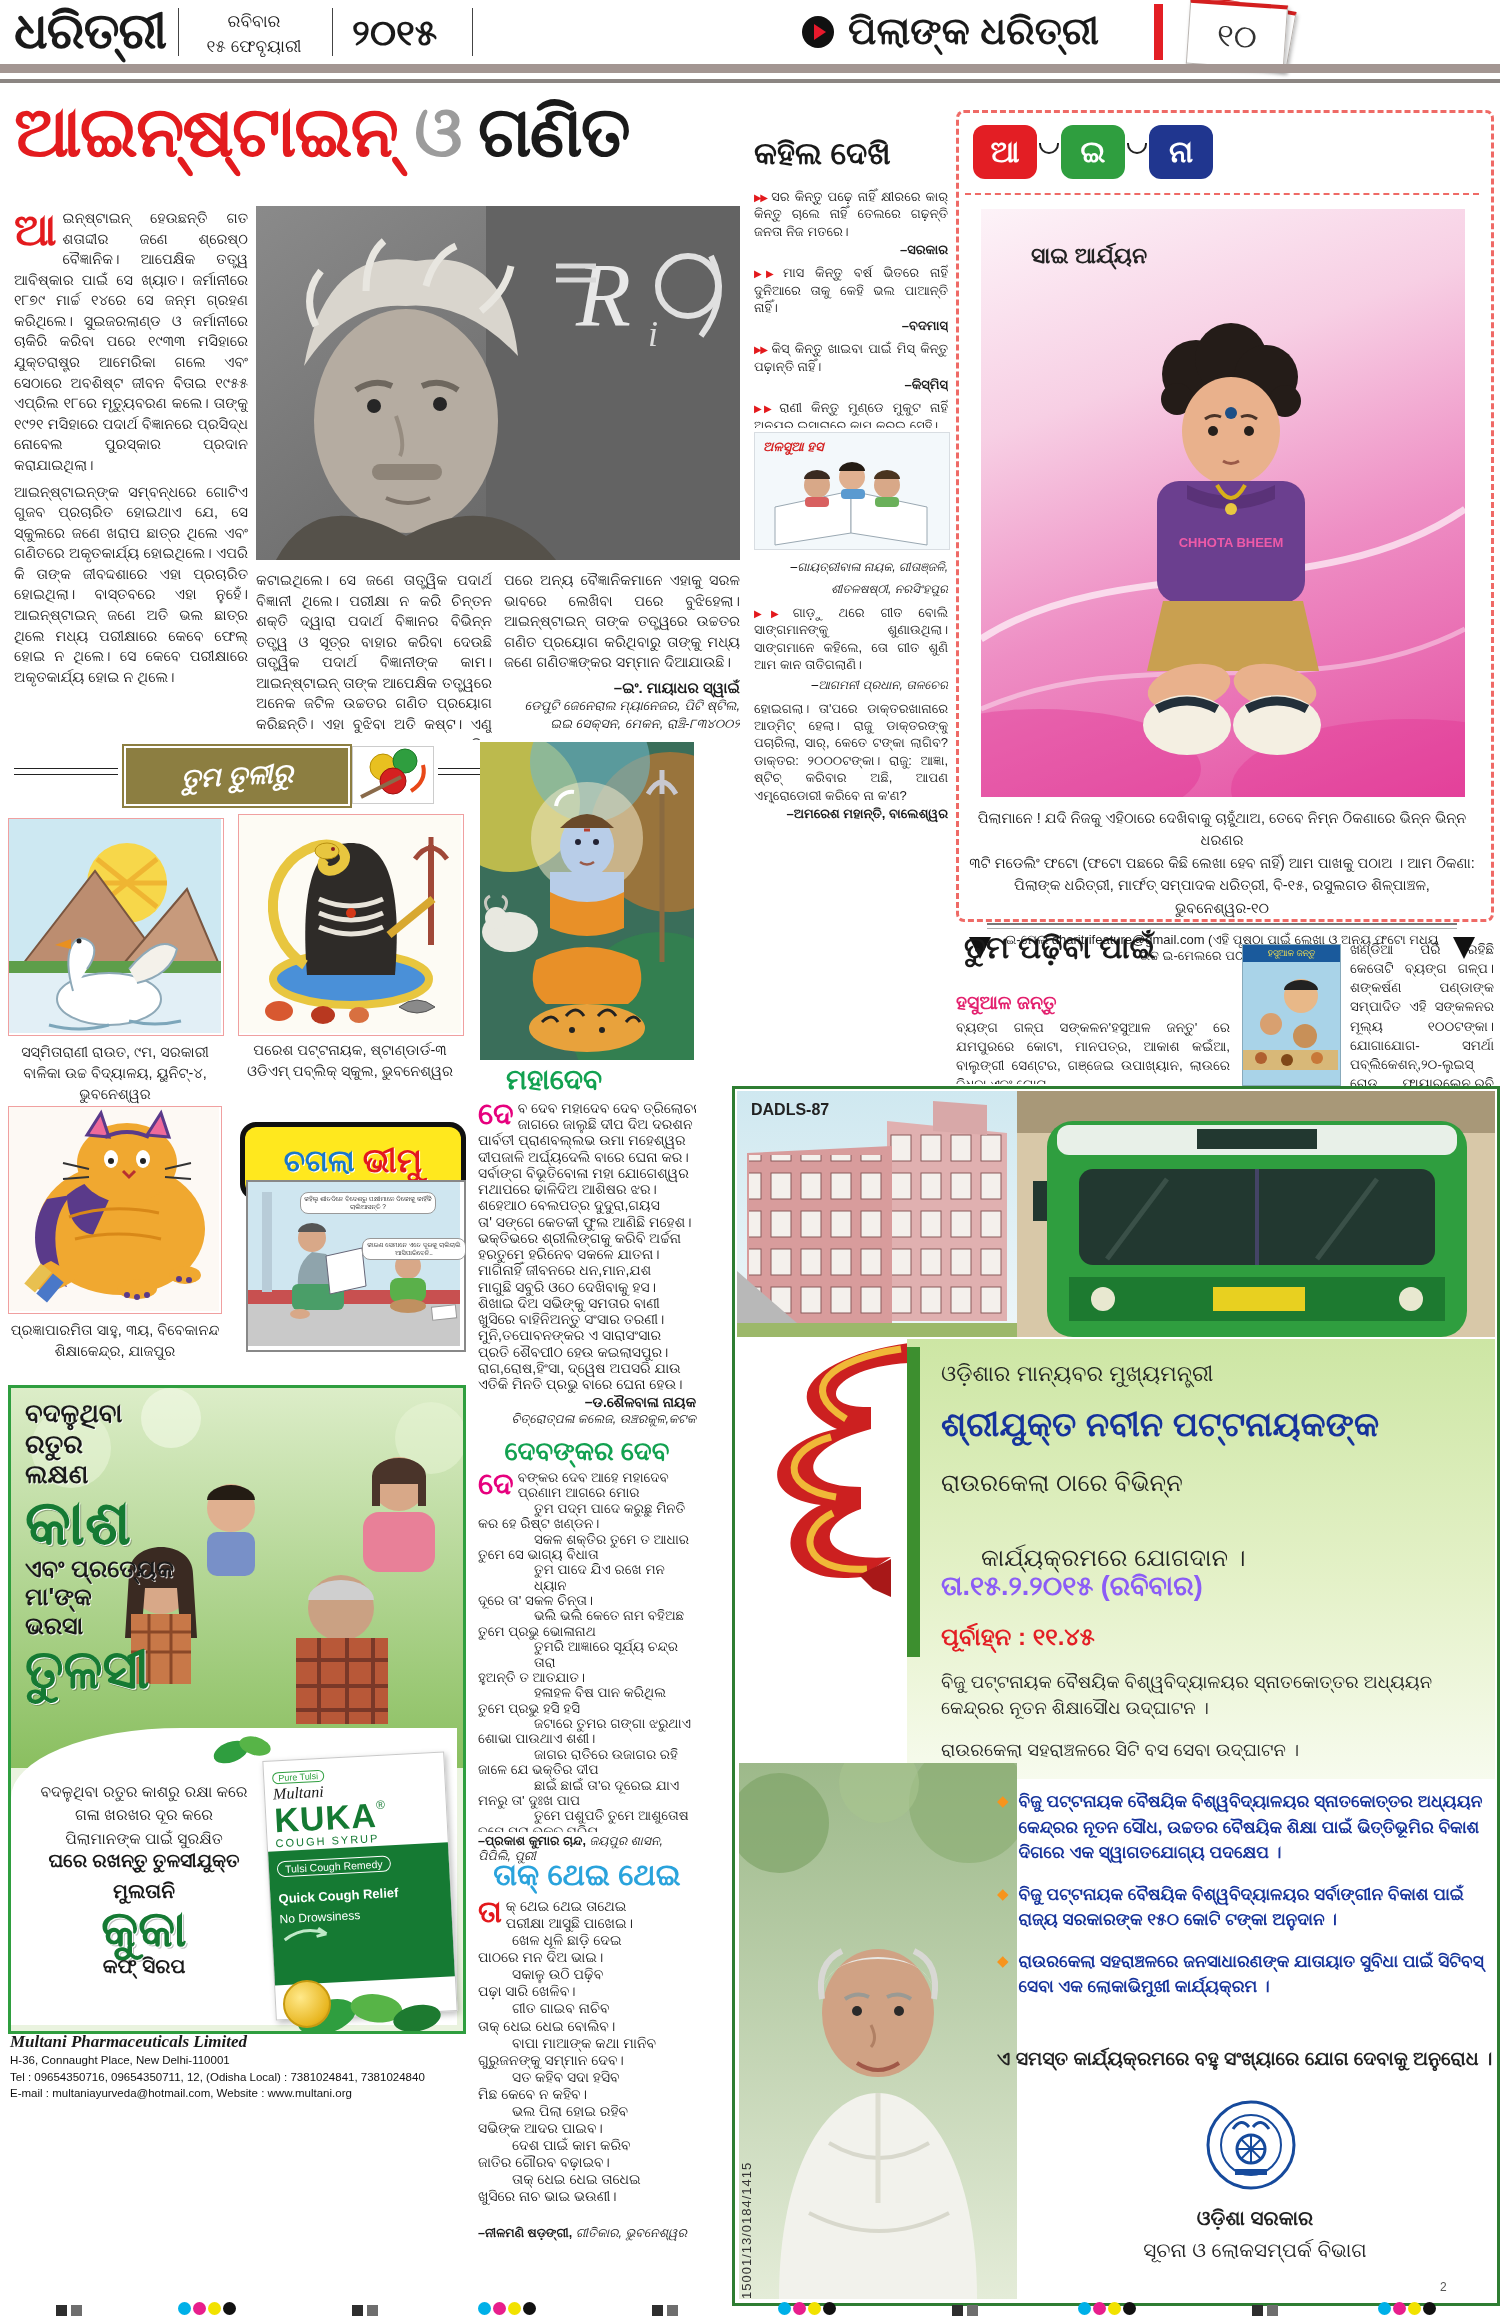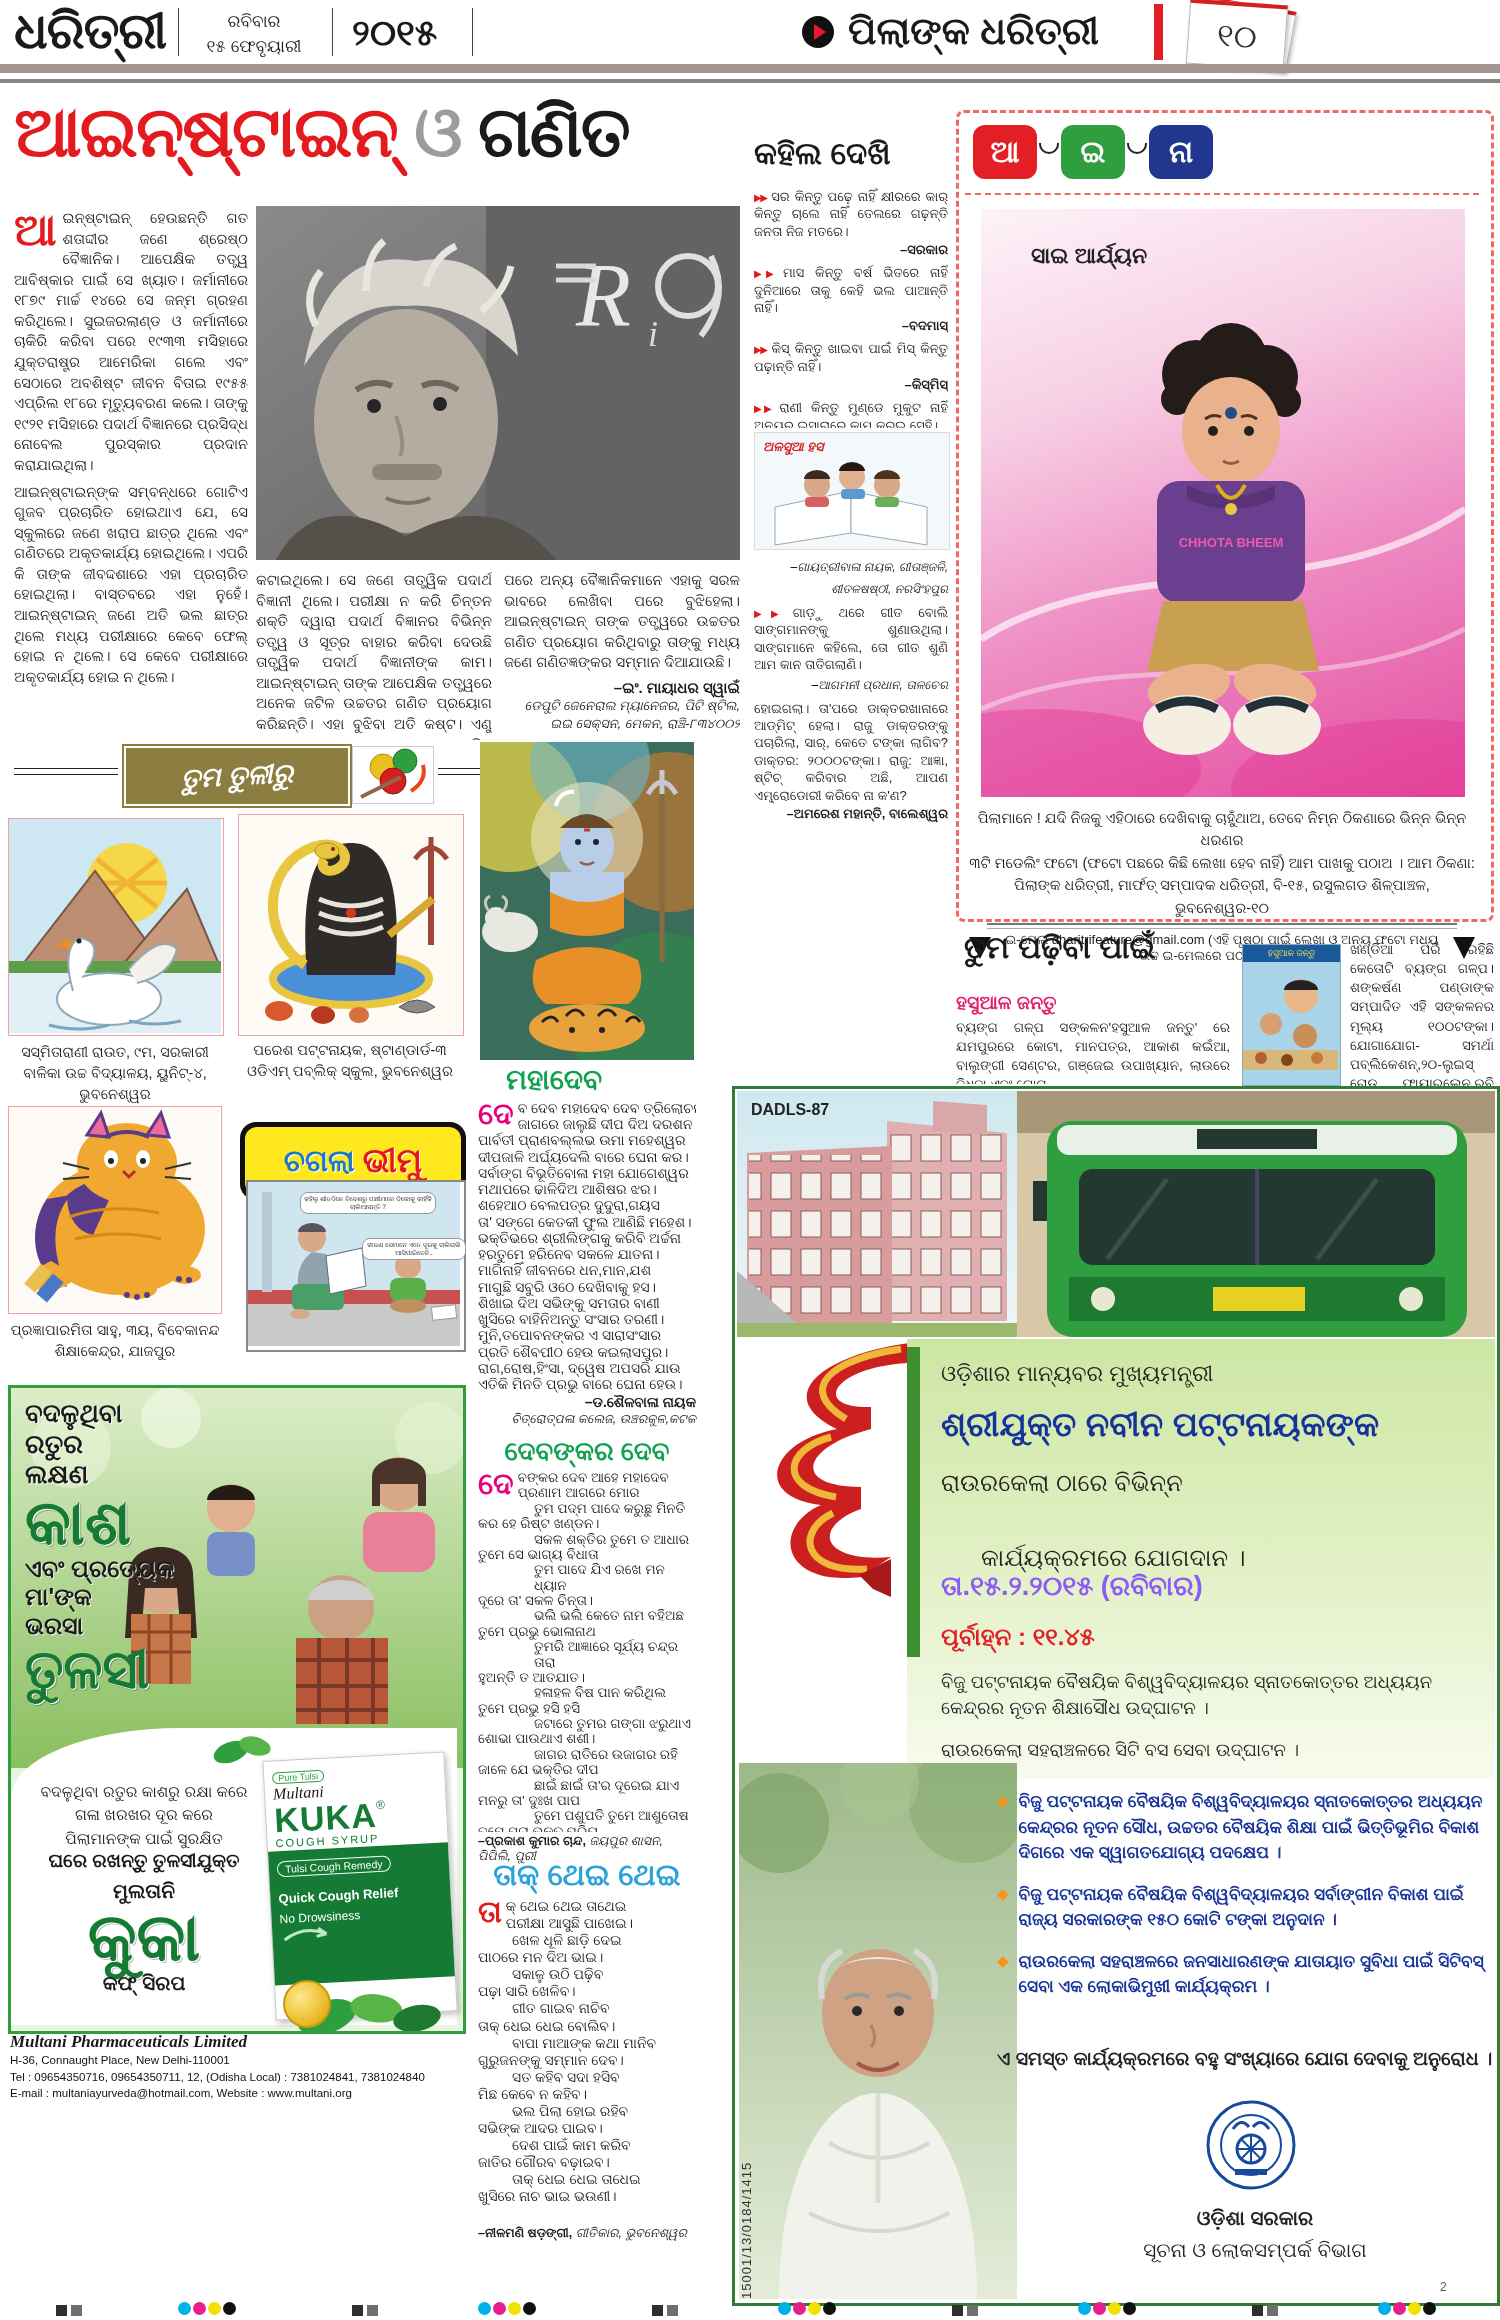--- a/index.html
+++ b/index.html
@@ -584,21 +584,21 @@
       <div class="kuka-line" style="font-size:24px;">ଭରସା</div>
       <div class="kuka-big" style="font-size:54px;line-height:1.1;">ତୁଳସୀ</div>
     </div>
     <div class="abs" style="left:10px;top:392px;width:246px;">
       <div class="kuka-body">ବଦଳୁଥିବା ରତୁର କାଶରୁ ରକ୍ଷା କରେ</div>
       <div class="kuka-body">ଗଳା ଖରଖର ଦୂର କରେ</div>
       <div class="kuka-body">ପିଲାମାନଙ୍କ ପାଇଁ ସୁରକ୍ଷିତ</div>
       <div class="kuka-bold">ଘରେ ରଖନ୍ତୁ ତୁଳସୀଯୁକ୍ତ</div>
       <div style="height:8px;"></div>
       <div class="c b" style="font-size:20px;">ମୁଲତାନି</div>
-      <div class="c kuka-big" style="font-size:66px;line-height:1.05;">କୁକା</div>
+      <div class="c kuka-big" style="font-size:50px;line-height:1.05;">କୁକା</div>
       <div class="c b" style="font-size:20px;">କଫ୍ ସିରପ</div>
     </div>
 
     <div class="abs kbox" style="left:258px;top:368px;width:180px;height:258px;">
       <div style="padding:6px 8px 2px 8px;">
         <span style="display:inline-block;border:1px solid #2f9e3f;color:#2f9e3f;border-radius:8px;font-size:9px;padding:0 5px;">Pure Tulsi</span>
         <div class="kb-brand">Multani</div>
         <div><span class="kb-name">KUKA</span><span style="font-size:12px;color:#157a33;vertical-align:top;">®</span></div>
         <div class="kb-type">COUGH SYRUP</div>
       </div>

